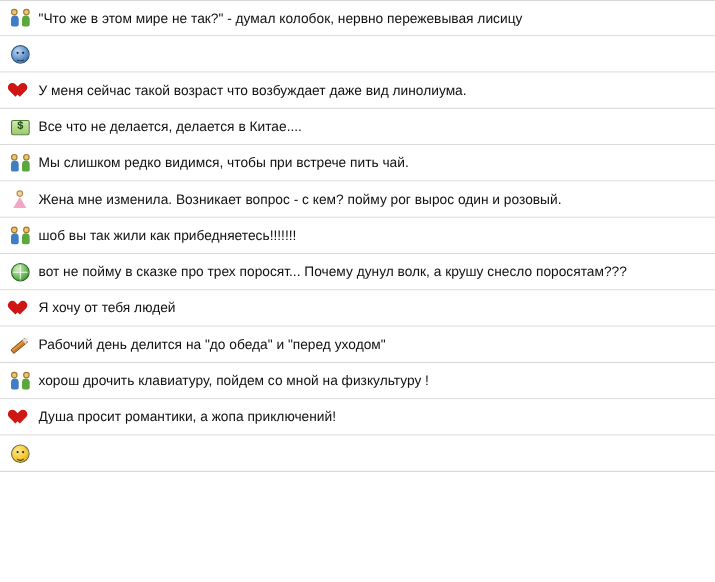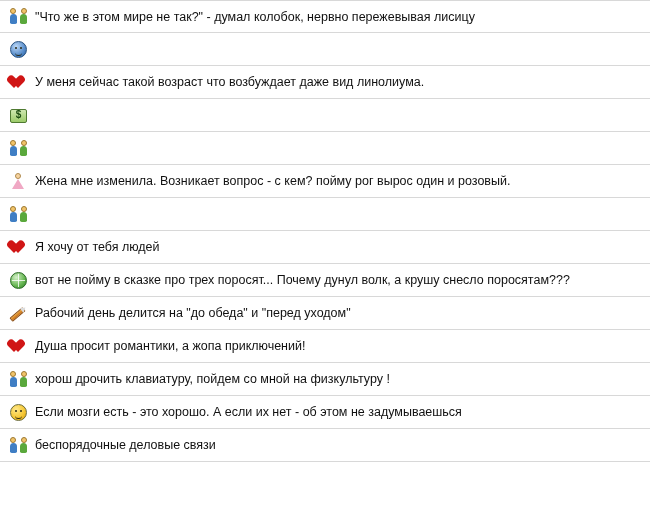--- a/index.html
+++ b/index.html
@@ -238,91 +238,84 @@
     </span>
   </div>
 
   <div class="row">
     <span class="icon ic-heart"></span>
     <span class="txt">У меня сейчас такой возраст что возбуждает даже вид линолиума.</span>
   </div>
 
   <div class="row">
     <span class="icon ic-money"></span>
+    <span class="txt">Все что не делается, делается в Китае....</span>
   </div>
 
 
   <div class="row">
     <span class="icon ic-pair">
       <span class="h a"></span>
         <span class="h b"></span>
         <span class="p a"></span>
         <span class="p b"></span>
     </span>
+    <span class="txt">Мы слишком редко видимся, чтобы при встрече пить чай.</span>
   </div>
 
   <div class="row">
     <span class="icon ic-bride">
       <span class="head"></span>
         <span class="dress"></span>
     </span>
     <span class="txt">Жена мне изменила. Возникает вопрос - с кем? пойму рог вырос один и розовый.</span>
   </div>
 
   <div class="row">
     <span class="icon ic-pair">
       <span class="h a"></span>
         <span class="h b"></span>
         <span class="p a"></span>
         <span class="p b"></span>
     </span>
+    <span class="txt">шоб вы так жили как прибедняетесь!!!!!!!</span>
+  </div>
+
+  <div class="row">
+    <span class="icon ic-globe"></span>
+    <span class="txt">вот не пойму в сказке про трех поросят... Почему дунул волк, а крушу снесло поросятам???</span>
   </div>
 
   <div class="row">
     <span class="icon ic-heart"></span>
     <span class="txt">Я хочу от тебя людей</span>
   </div>
 
   <div class="row">
-    <span class="icon ic-globe"></span>
-    <span class="txt">вот не пойму в сказке про трех поросят... Почему дунул волк, а крушу снесло поросятам???</span>
-  </div>
-
-  <div class="row">
     <span class="icon ic-pencil"></span>
     <span class="txt">Рабочий день делится на "до обеда" и "перед уходом"</span>
-  </div>
-
-  <div class="row">
-    <span class="icon ic-heart"></span>
-    <span class="txt">Душа просит романтики, а жопа приключений!</span>
   </div>
 
   <div class="row">
     <span class="icon ic-pair">
       <span class="h a"></span>
         <span class="h b"></span>
         <span class="p a"></span>
         <span class="p b"></span>
     </span>
     <span class="txt">хорош дрочить клавиатуру, пойдем со мной на физкультуру !</span>
   </div>
 
   <div class="row">
+    <span class="icon ic-heart"></span>
+    <span class="txt">Душа просит романтики, а жопа приключений!</span>
+  </div>
+
+  <div class="row">
     <span class="icon ic-round sm-yellow">
       <span class="eye l"></span>
         <span class="eye r"></span>
         <span class="mouth"></span>
     </span>
-    <span class="txt">Если мозги есть - это хорошо. А если их нет - об этом не задумываешься</span>
-  </div>
-
-  <div class="row">
-    <span class="icon ic-pair">
-      <span class="h a"></span>
-        <span class="h b"></span>
-        <span class="p a"></span>
-        <span class="p b"></span>
-    </span>
-    <span class="txt">беспорядочные деловые связи</span>
-  </div>
+  </div>
+
 
 </div>
 
 </body></html>

